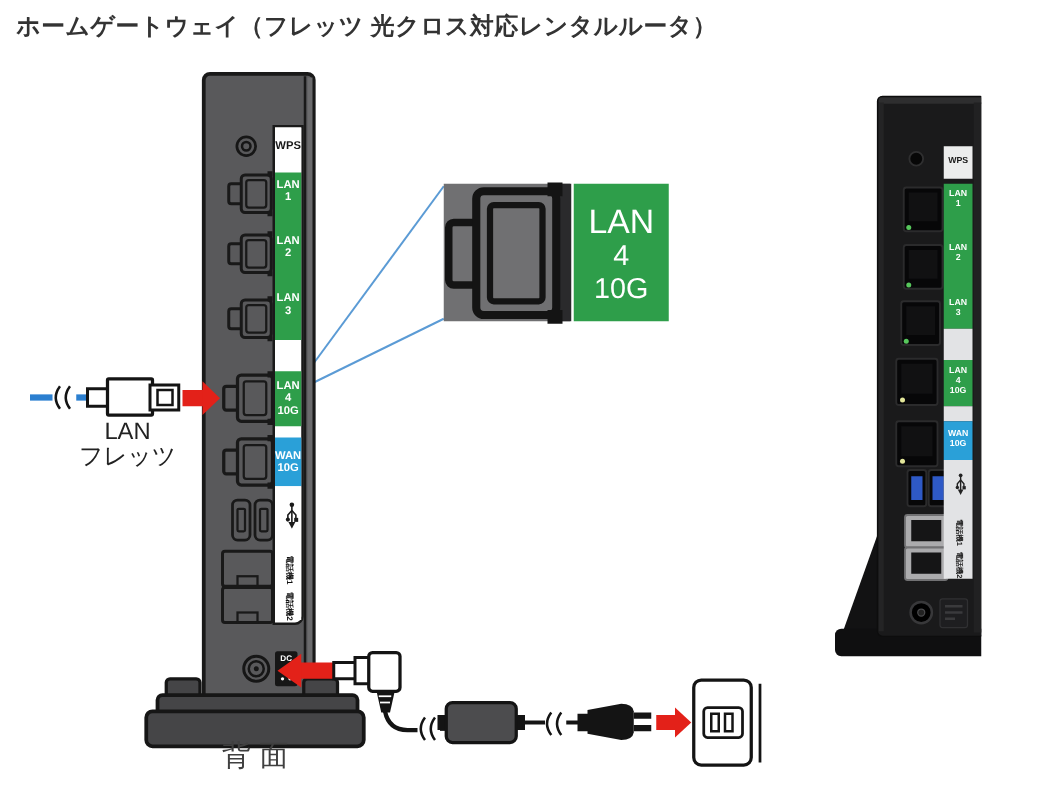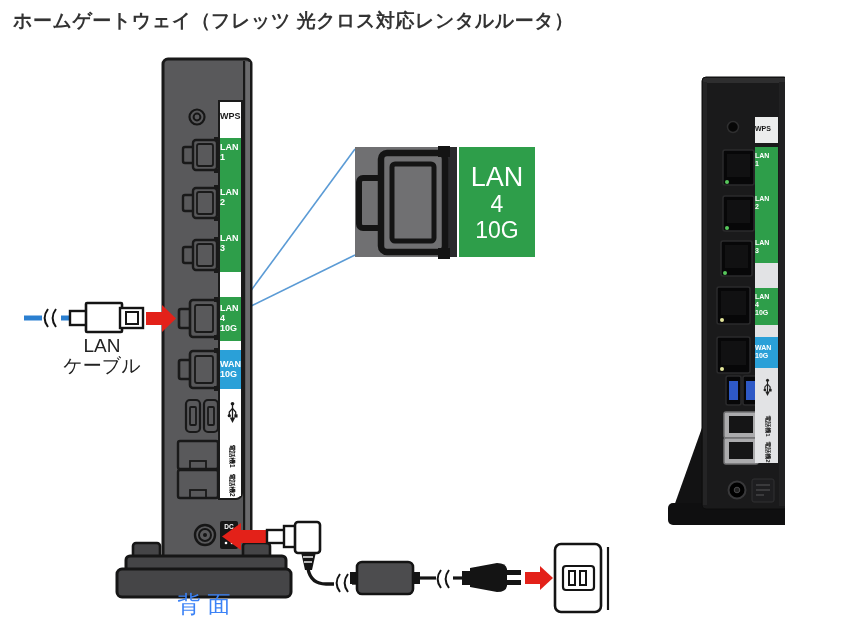--- a/index.html
+++ b/index.html
@@ -5,21 +5,21 @@
   html,body{margin:0;padding:0;background:#fff;}
   #canvas{position:relative;width:785px;height:630px;background:#fff;overflow:hidden;
           font-family:"Liberation Sans","DejaVu Sans",sans-serif;}
   #art{position:absolute;left:0;top:0;z-index:1;}
   .ov{position:absolute;z-index:2;}
   .title{left:13px;top:8px;font-size:19px;font-weight:bold;color:#333;letter-spacing:0.5px;white-space:nowrap;}
 
   
   .strip{box-sizing:border-box;}
   .strip .seg{position:absolute;left:0;width:100%;}
-  .pl{position:absolute;left:0;width:100%;color:#fff;font-weight:bold;}
+  .pl{position:absolute;left:0;width:100%;text-align:center;color:#fff;font-weight:bold;}
   .pl div{line-height:10px;font-size:9px;}
   .pl-dark{color:#1a1a1a;}
   .rot{position:absolute;left:50%;transform:translate(-50%,-50%) rotate(90deg);white-space:nowrap;font-weight:bold;}
 
   
   .strip-draw{left:218px;top:100px;width:25px;height:400px;background:#fff;
               border:2px solid #1a1a1a;border-radius:0 0 7px 0;}
   
   .strip-photo{left:755px;top:117px;width:23px;height:346px;background:transparent;}
   .strip-photo .pl div{line-height:8px;font-size:7px;}
@@ -31,21 +31,21 @@
 
   
   .callout-green{left:459px;top:147px;width:76px;height:110px;background:#2e9e4a;color:#fff;
                  text-align:center;font-weight:500;}
   .callout-green .l1{font-size:27px;line-height:30px;margin-top:15px;}
   .callout-green .l2{font-size:23px;line-height:25px;}
   .callout-green .l3{font-size:23px;line-height:26px;}
 
   .lan-cable-label{left:52px;top:336px;width:100px;text-align:center;color:#222;}
   .lan-cable-label div{font-size:19px;line-height:20px;}
-  .back-label{left:150px;top:589px;width:115px;text-align:center;font-size:23px;color:#3b82f6;
+  .back-label{left:150px;top:589px;width:115px;text-align:center;font-size:23px;color:#404040;
               letter-spacing:7px;font-weight:500;}
 </style>
 </head>
 <body>
 
 <div id="canvas">
 
   <svg id="art" width="851" height="630" viewBox="0 0 851 630">
 
     <g>
@@ -327,21 +327,21 @@
   </div>
 
   <div class="ov callout-green">
     <div class="l1">LAN</div>
     <div class="l2">4</div>
     <div class="l3">10G</div>
   </div>
 
   <div class="ov lan-cable-label">
     <div>LAN</div>
-    <div>ケーブル</div>
+    <div>フレッツ</div>
   </div>
 
   <div class="ov back-label">背面</div>
 
   <div class="ov strip strip-photo">
     <div class="seg" style="top:0;height:26px;background:#eceded;">
       <div class="pl pl-dark" style="top:8px;">
           <div>WPS</div>
         </div>
     </div>

